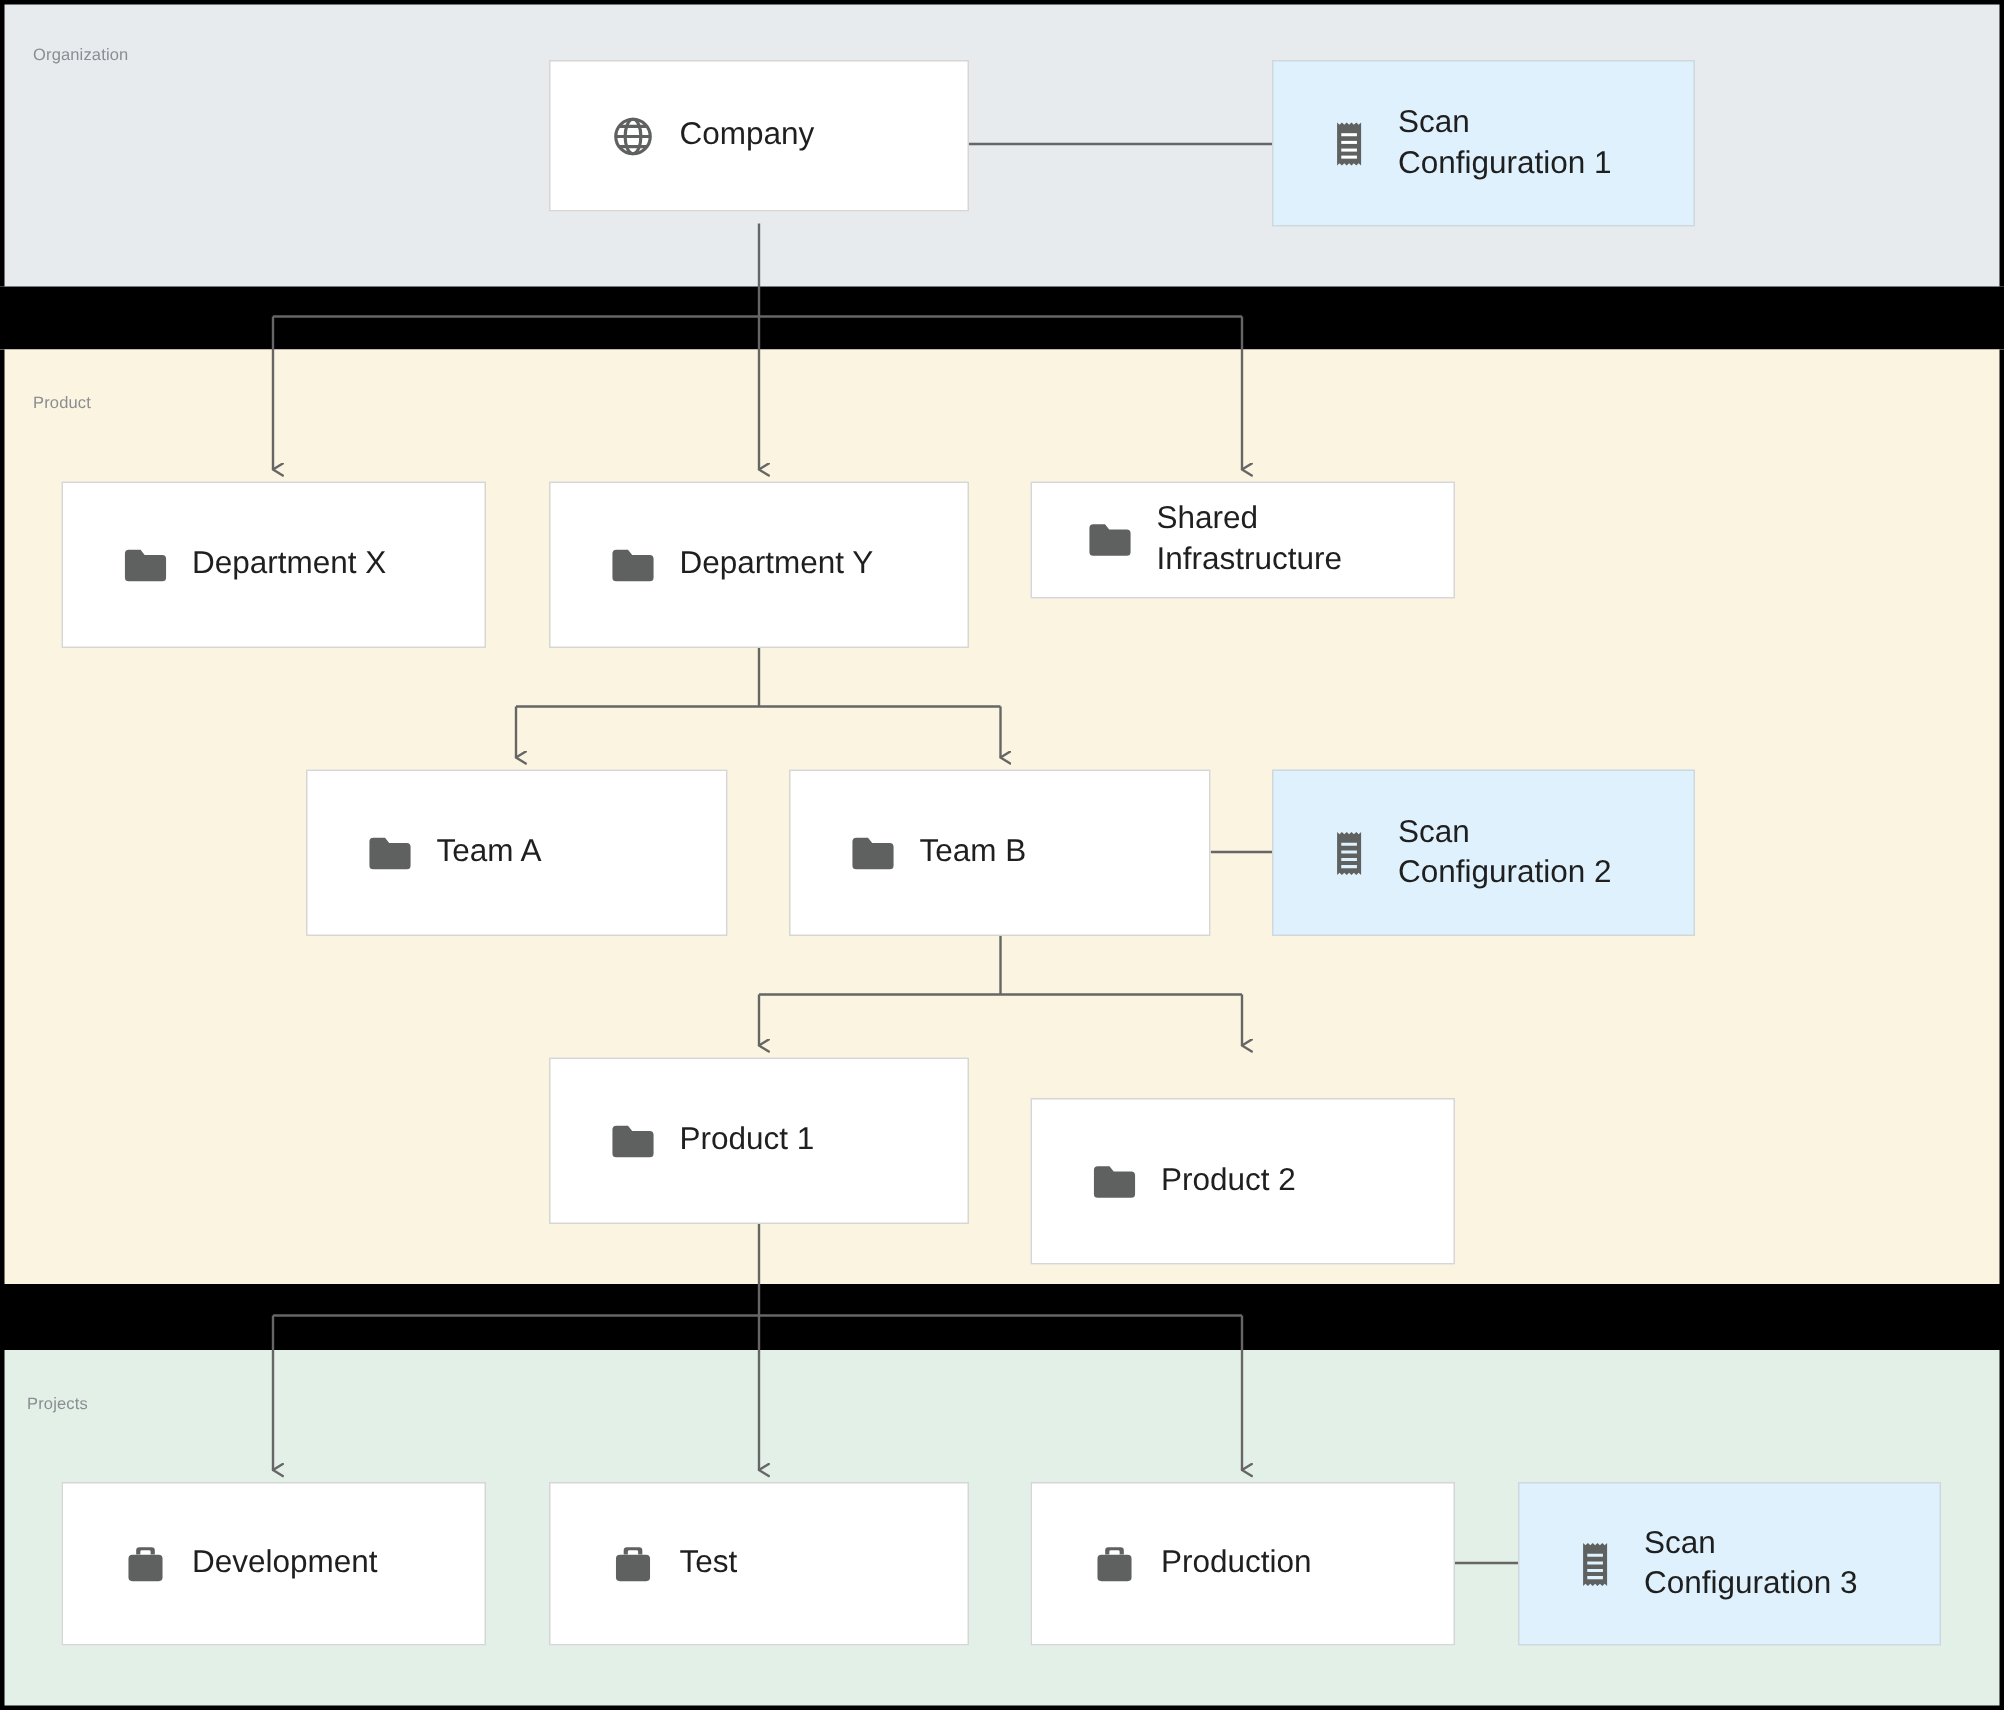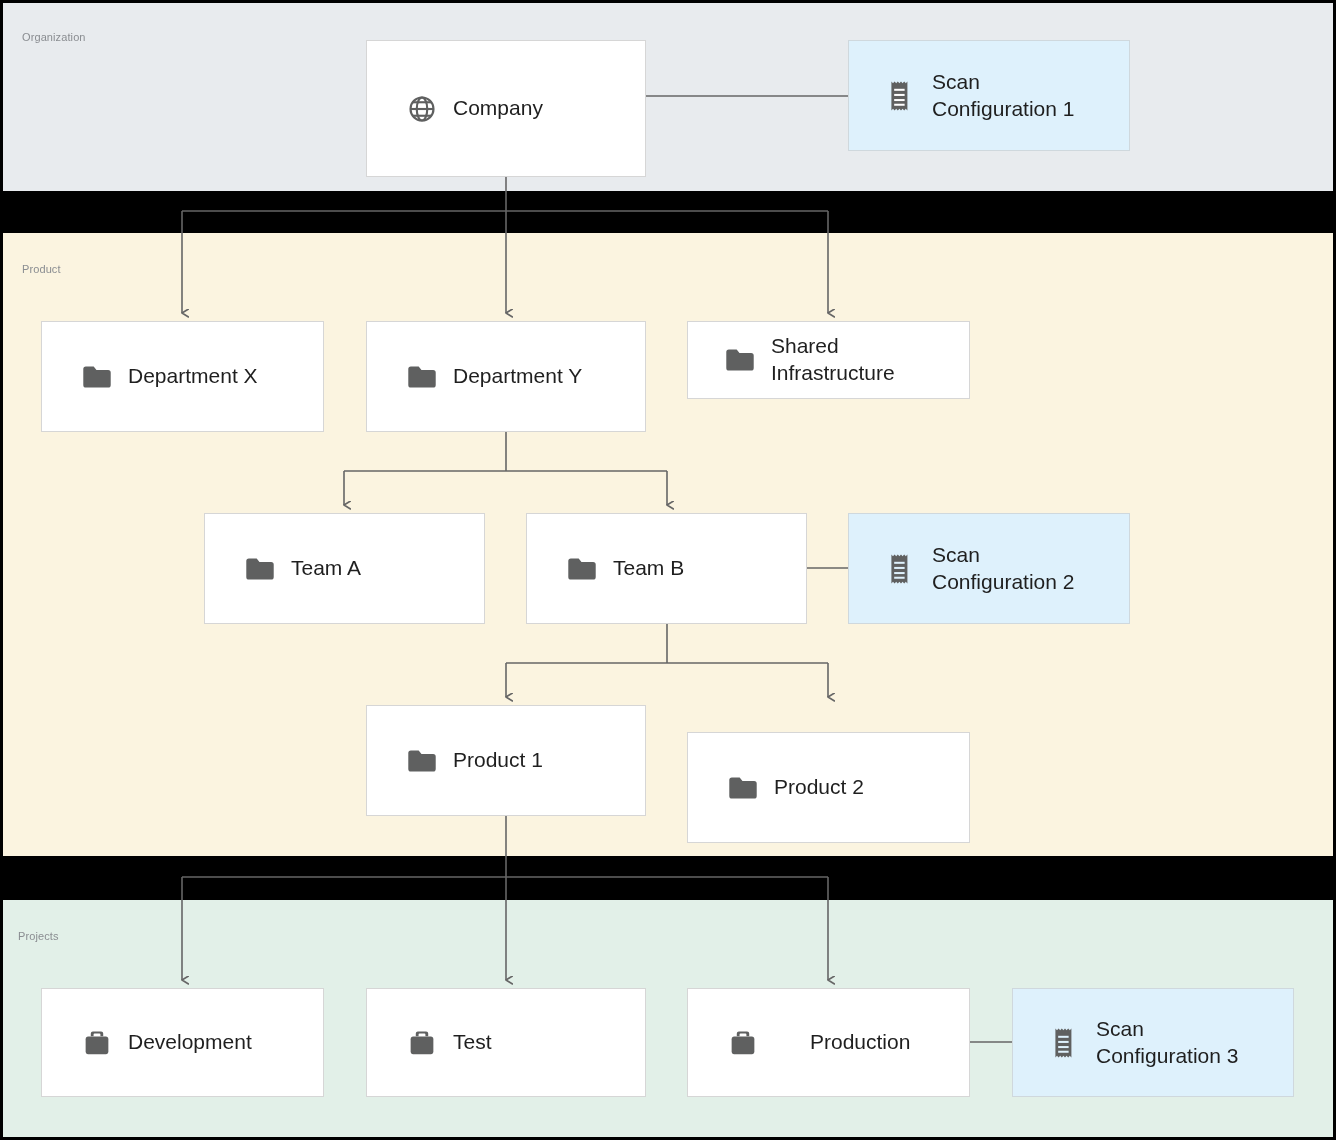--- a/index.html
+++ b/index.html
@@ -149,21 +149,21 @@
       <path d="M506,815 L506,877"></path>
       <path d="M182,877 L828,877"></path>
       <path d="M182,877 L182,980" marker-end="url(#arrowhead)"></path>
       <path d="M506,877 L506,980" marker-end="url(#arrowhead)"></path>
       <path d="M828,877 L828,980" marker-end="url(#arrowhead)"></path>
 
       <path d="M970,1042 L1012,1042"></path>
     </g>
   </svg>
 
-  <div class="node" style="left:366px; top:40px; width:280px; height:137px; padding-left:38px;">
+  <div class="node" style="left:366px; top:40px; width:280px; height:101px; padding-left:38px;">
     <span class="node-icon">
       <svg width="30" height="30" viewBox="0 0 24 24" xmlns="http://www.w3.org/2000/svg">
         <g fill="none" stroke="#5f6060" stroke-width="1.7">
           <circle cx="12" cy="12" r="9.2"></circle>
           <ellipse cx="12" cy="12" rx="4.2" ry="9.2"></ellipse>
           <line x1="2.8" y1="12" x2="21.2" y2="12"></line>
           <line x1="4.4" y1="6.6" x2="19.6" y2="6.6"></line>
           <line x1="4.4" y1="17.4" x2="19.6" y2="17.4"></line>
         </g>
       </svg>
@@ -280,21 +280,21 @@
   <div class="node" style="left:366px; top:988px; width:280px; height:109px; padding-left:38px;">
     <span class="node-icon">
       <svg width="30" height="28" viewBox="0 0 28 26" xmlns="http://www.w3.org/2000/svg">
         <path d="M10.2,2.2 h7.6 a2,2 0 0 1 2,2 v2.6 h-2.6 v-1.8 a0.9,0.9 0 0 0 -0.9,-0.9 h-4.6 a0.9,0.9 0 0 0 -0.9,0.9 v1.8 h-2.6 v-2.6 a2,2 0 0 1 2,-2 z" fill="#5f6060"></path>
         <rect x="3.4" y="7.0" width="21.2" height="16.4" rx="2.4" fill="#5f6060"></rect>
       </svg>
     </span>
     <span class="node-label">Test</span>
   </div>
 
-  <div class="node" style="left:687px; top:988px; width:283px; height:109px; padding-left:38px;gap:36px;">
+  <div class="node" style="left:687px; top:988px; width:283px; height:109px; padding-left:38px;">
     <span class="node-icon">
       <svg width="30" height="28" viewBox="0 0 28 26" xmlns="http://www.w3.org/2000/svg">
         <path d="M10.2,2.2 h7.6 a2,2 0 0 1 2,2 v2.6 h-2.6 v-1.8 a0.9,0.9 0 0 0 -0.9,-0.9 h-4.6 a0.9,0.9 0 0 0 -0.9,0.9 v1.8 h-2.6 v-2.6 a2,2 0 0 1 2,-2 z" fill="#5f6060"></path>
         <rect x="3.4" y="7.0" width="21.2" height="16.4" rx="2.4" fill="#5f6060"></rect>
       </svg>
     </span>
     <span class="node-label">Production</span>
   </div>
 
   <div class="node scan" style="left:1012px; top:988px; width:282px; height:109px; padding-left:35px;">

